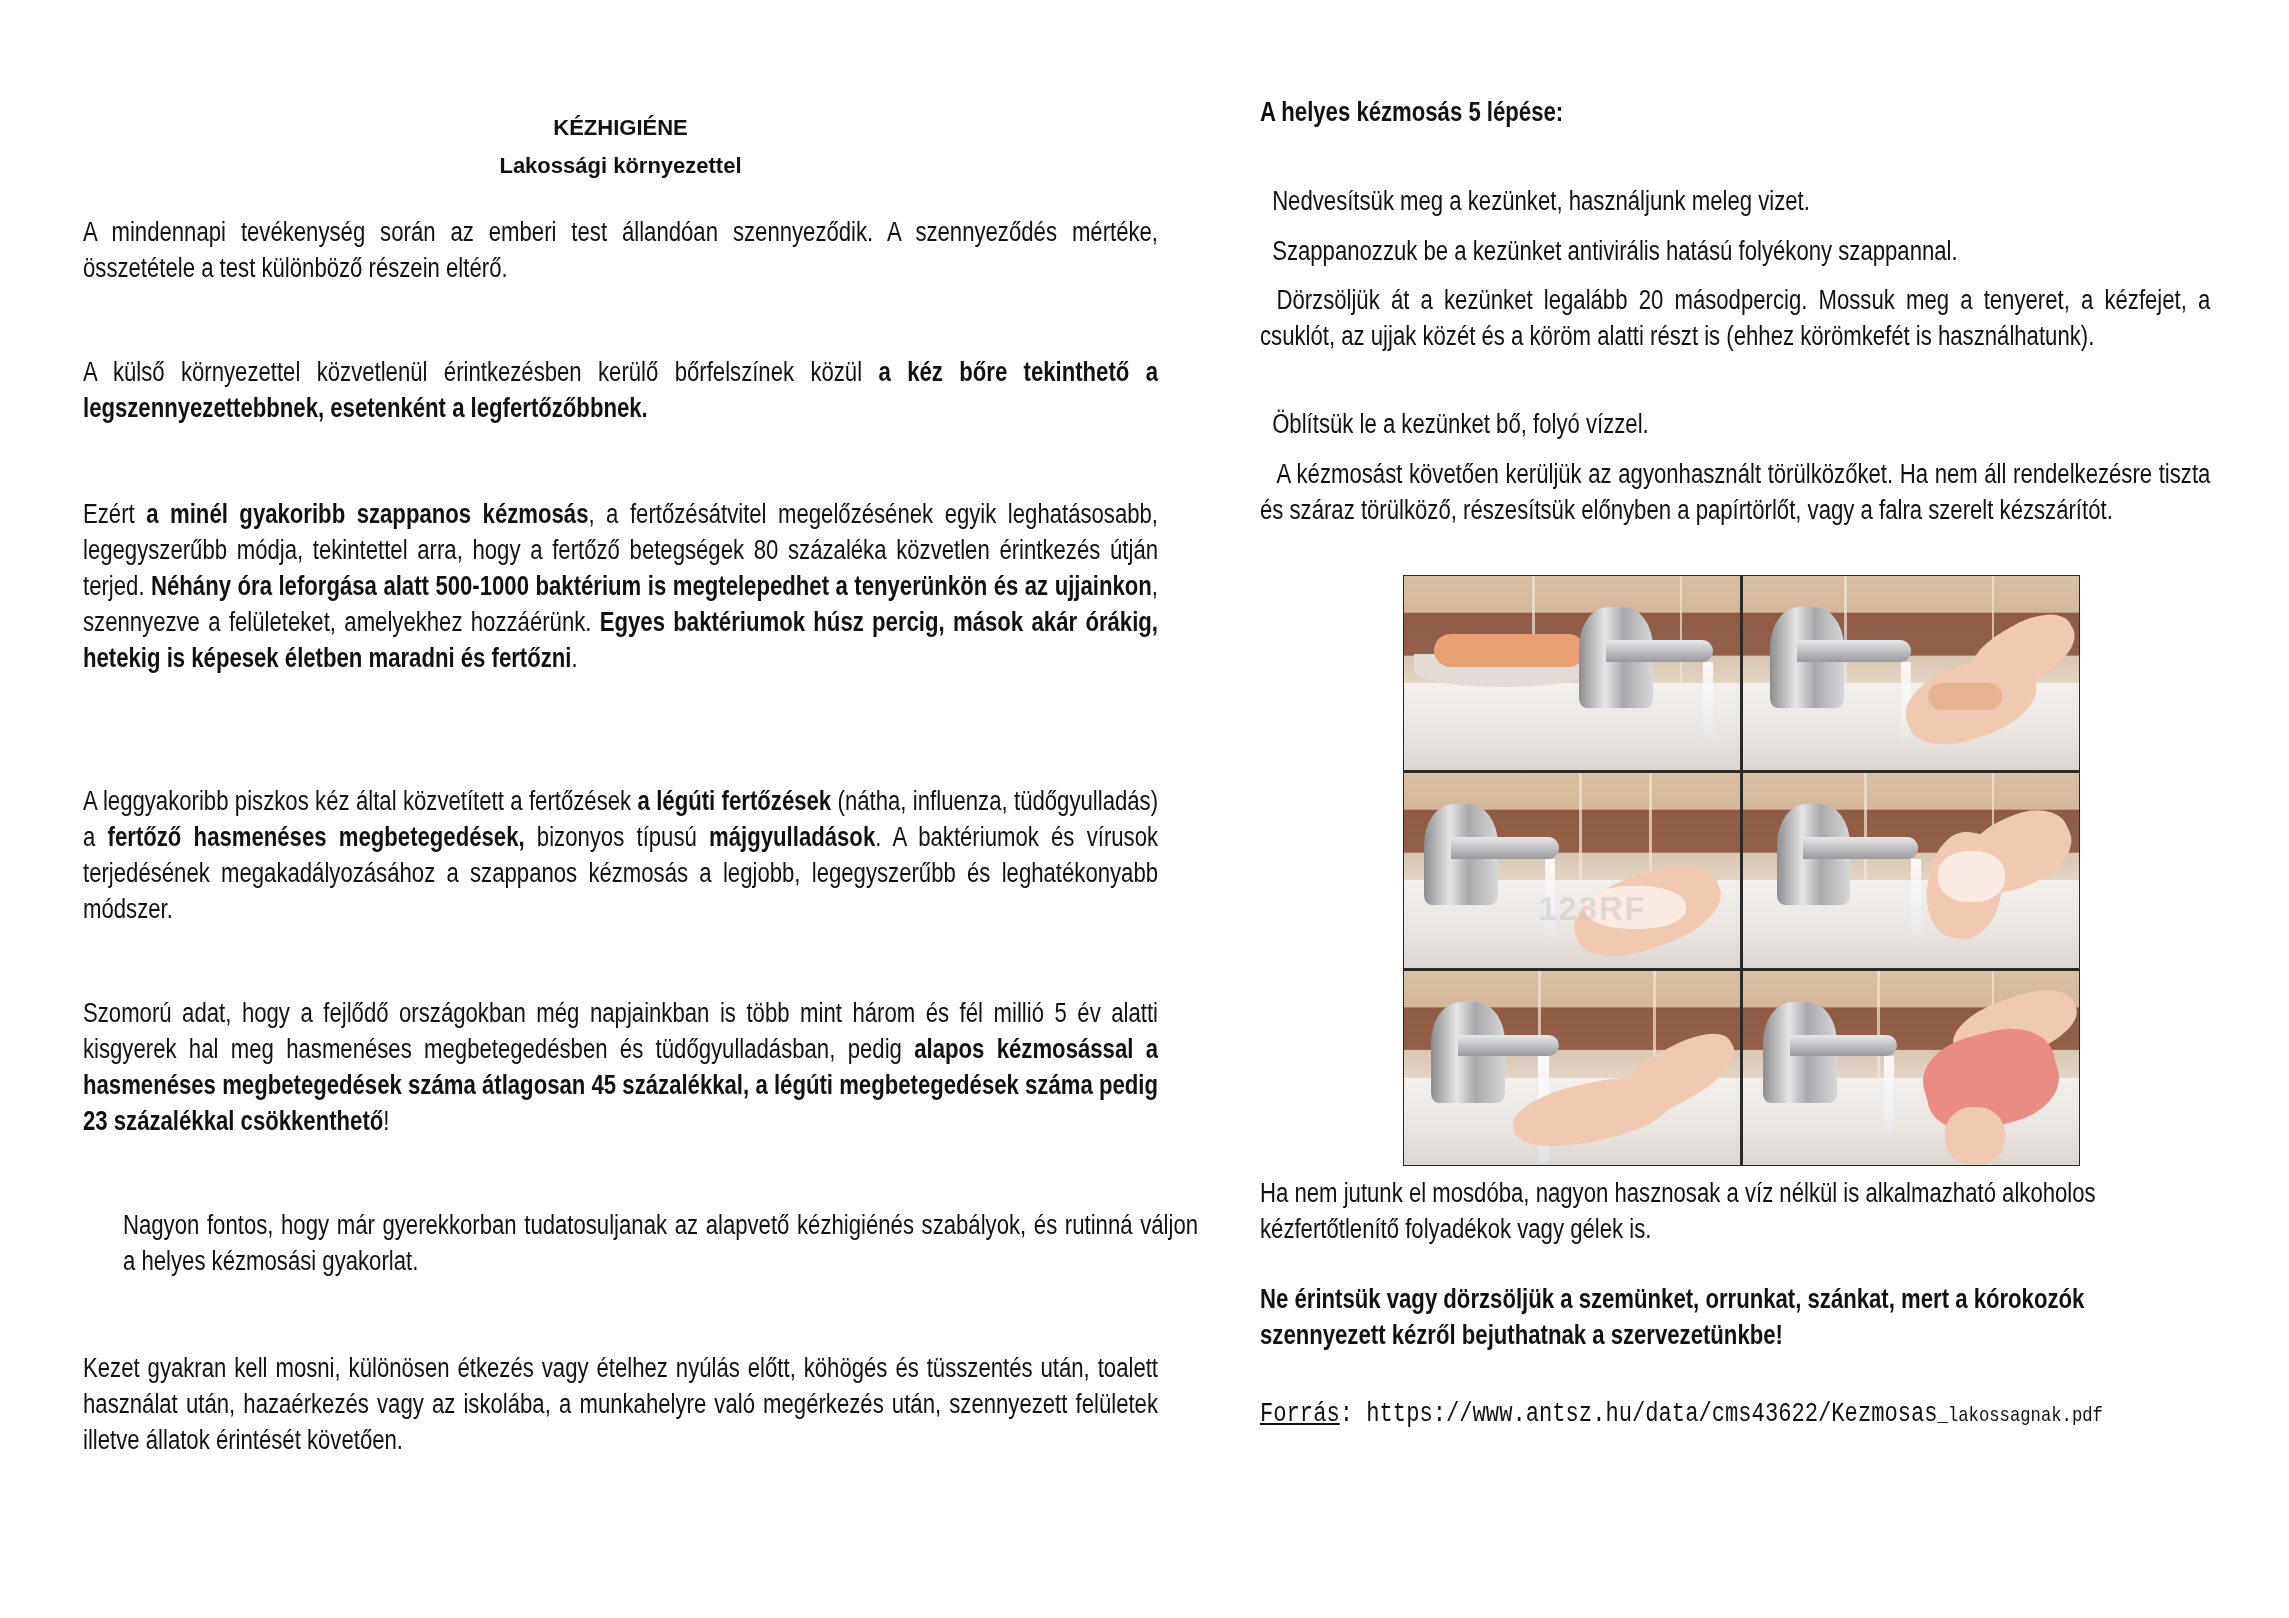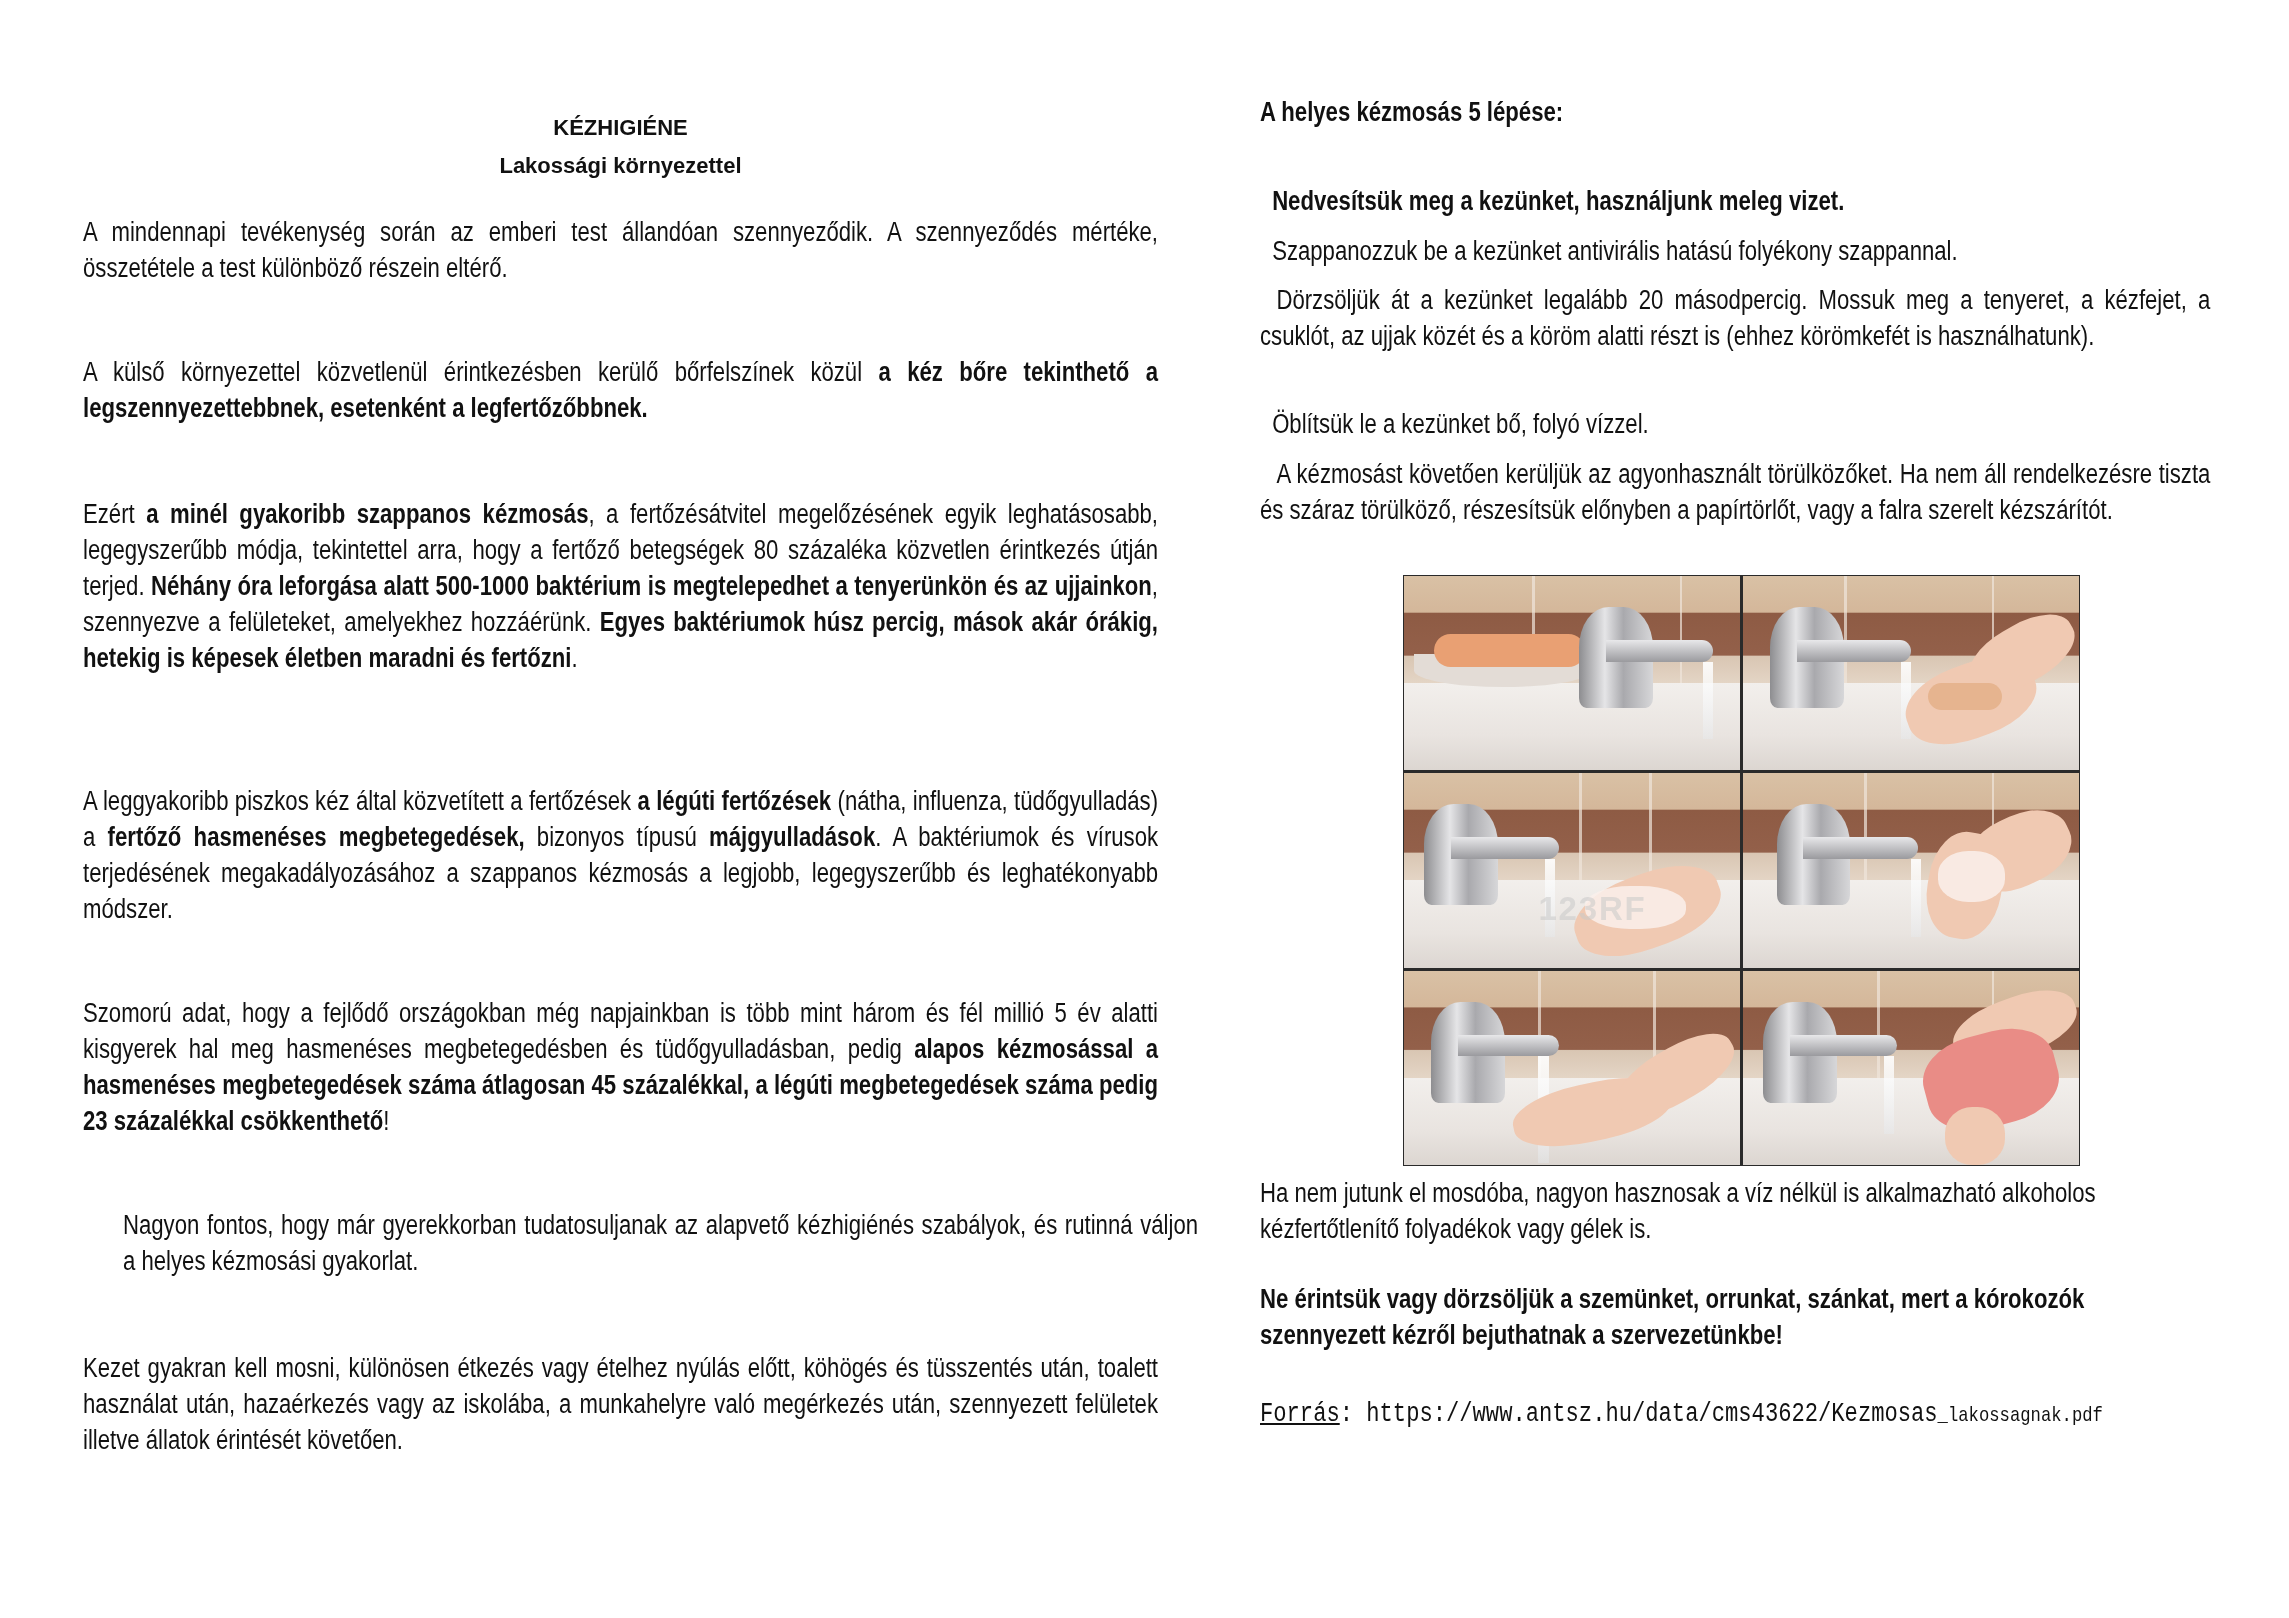--- a/index.html
+++ b/index.html
@@ -97,21 +97,21 @@
 </div>
 
 <div class="blk" style="left:83px; top:1350px; width:1075px;">
   <div class="nar" style="width:1311px;">Kezet gyakran kell mosni, különösen étkezés vagy ételhez nyúlás előtt, köhögés és tüsszentés után, toalett használat után, hazaérkezés vagy az iskolába, a munkahelyre való megérkezés után, szennyezett felületek illetve állatok érintését követően.</div>
 </div>
 
 <div class="blk" style="left:1260px; top:94px; width:951px;">
   <div class="nar b" style="width:1159px;">A helyes kézmosás 5 lépése:</div>
 </div>
 
-<div class="blk" style="left:1260px; top:183px; width:951px;font-weight:bold;">
+<div class="blk" style="left:1260px; top:183px; width:951px;">
   <div class="nar indent1" style="width:1159px;">Nedvesítsük meg a kezünket, használjunk meleg vizet.</div>
 </div>
 <div class="blk" style="left:1260px; top:233px; width:951px;">
   <div class="nar indent1" style="width:1159px;">Szappanozzuk be a kezünket antivirális hatású folyékony szappannal.</div>
 </div>
 <div class="blk" style="left:1260px; top:282px; width:951px;">
   <div class="nar indent2" style="width:1159px;">Dörzsöljük át a kezünket legalább 20 másodpercig. Mossuk meg a tenyeret, a kézfejet, a csuklót, az ujjak közét és a köröm alatti részt is (ehhez körömkefét is használhatunk).</div>
 </div>
 <div class="blk" style="left:1260px; top:406px; width:951px;">
   <div class="nar indent1" style="width:1159px;">Öblítsük le a kezünket bő, folyó vízzel.</div>

